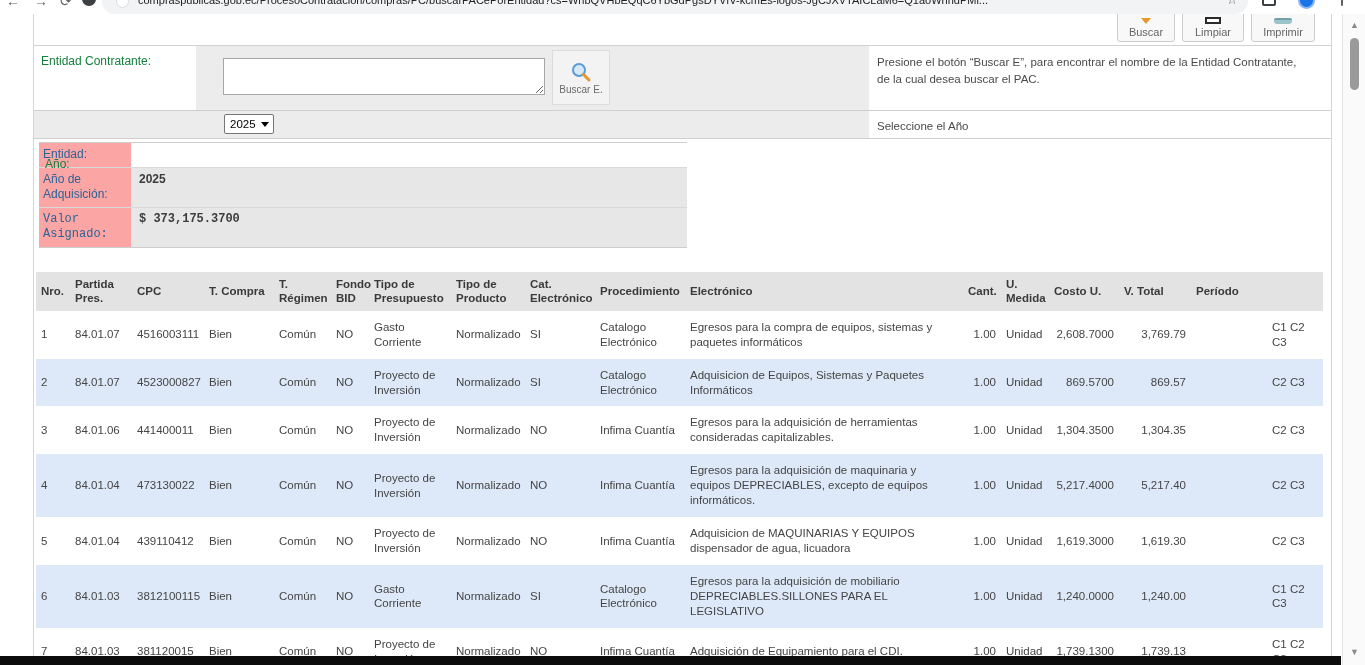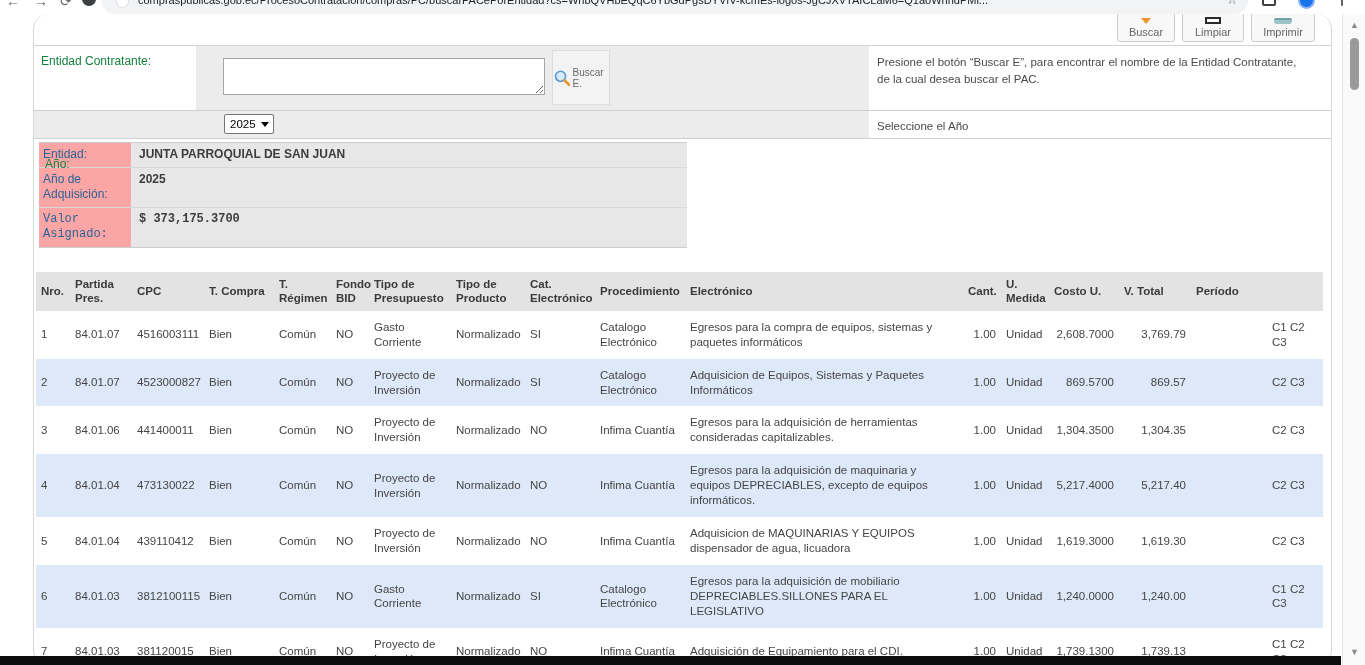--- a/index.html
+++ b/index.html
@@ -22,40 +22,40 @@
   
   .scrollbar { position:absolute; top:14px; right:0; width:23px; height:651px; background:#fafafa; border-left:1px solid #e4e4e4; z-index:9; }
   .sb-arrow { position:absolute; left:0; width:23px; height:14px; color:#8a8a8a; font-size:9px; text-align:center; line-height:14px; }
   .sb-thumb { position:absolute; left:7px; top:24px; width:9px; height:52px; background:#9a9a9a; border-radius:5px; }
 
   
   .bottom-bar { position:absolute; left:0; bottom:0; width:1341px; height:9px; background:#0c0c0c; z-index:8; }
 
   
   .content { position:absolute; left:33px; top:14px; width:1299px; height:651px;
-    border-left:1px solid #d6d6d6; border-right:1px solid #d6d6d6; background:#fff; overflow:hidden;border-radius:15px; }
+    border-left:1px solid #d6d6d6; border-right:1px solid #d6d6d6; background:#fff; overflow:hidden; }
 
   
   .page-toolbar { height:32px; border-bottom:1px solid #d2d2d2; display:flex; justify-content:flex-end; align-items:flex-end; gap:7px; padding:0 16px 3px 0; overflow:hidden; }
   .tb-btn { width:58px; height:38px; margin-top:-10px; background:#f8f8f8; border:1px solid #ccc; border-radius:3px;
     display:flex; flex-direction:column; align-items:center; justify-content:flex-end; padding-bottom:3px; overflow:hidden;
     font-size:11px; color:#666; cursor:pointer; }
   .tb-btn .ic { display:block; margin-bottom:2px; }
   .ic-buscar { width:0; height:0; border-left:5px solid transparent; border-right:5px solid transparent; border-top:6px solid #e8962e; }
   .ic-limpiar { width:16px; height:7px; border:2px solid #2a2a2a; background:#fff; }
   .ic-imprimir { width:18px; height:6px; background:#9cc3c6; border-radius:2px 2px 3px 3px; border-top:2px solid #6fa3a8; }
 
   
   .row-entidad { position:relative; height:65px; border-bottom:1px solid #cfcfcf; background:#fff; }
   .field-label { color:#15803d; font-size:12px; }
   .row-entidad .field-label { position:absolute; left:7px; top:8px; }
   .gray-band { position:absolute; left:162px; top:0; width:673px; height:100%; background:#ececec; }
   .entidad-textarea { position:absolute; left:27px; top:12px; width:322px; height:37px; border:1px solid #a6a6a6; background:#fff; resize:both; font-size:12px; padding:2px 4px; }
   .buscar-e-btn { position:absolute; left:356px; top:4px; width:58px; height:55px; background:#f3f3f3; border:1px solid #dcdcdc;
-    display:flex; flex-direction:row; align-items:center; justify-content:center; gap:1px; font-size:10px; color:#6b6b6b; cursor:pointer; }
+    display:flex; flex-direction:column; align-items:center; justify-content:center; gap:1px; font-size:10px; color:#6b6b6b; cursor:pointer; }
   .help-text { position:absolute; left:843px; top:8px; width:430px; font-size:11.5px; color:#4a4a4a; line-height:1.45; }
 
   .row-anio { position:relative; height:28px; border-bottom:1px solid #cfcfcf; }
   .row-anio .gray-fill { position:absolute; left:0; top:0; width:835px; height:100%; background:#ececec; }
   .row-anio .field-label { position:absolute; left:11px; top:6px;margin-top:40px; }
   .year-select { position:absolute; left:190px; top:3px; height:20px; min-width:46px; background:#fff; border:1px solid #767676; border-radius:2px;
     display:inline-flex; align-items:center; gap:5px; padding:0 4px 0 5px; font-size:11.5px; color:#000; cursor:pointer; }
   .year-select .chev { width:0; height:0; border-left:4px solid transparent; border-right:4px solid transparent; border-top:5px solid #000; }
   .row-anio .help-text { top:7px; }
 
@@ -142,21 +142,20 @@
       <div class="year-select">
         <span>2025</span>
         <span class="chev"></span>
       </div>
       <div class="help-text">Seleccione el Año</div>
     </div>
 
     <div class="info-table">
       <div class="info-row">
         <div class="info-label">Entidad:</div>
-        <div class="info-value">JUNTA PARROQUIAL DE SAN JUAN</div>
       </div>
       <div class="info-row">
         <div class="info-label">Año de Adquisición:</div>
         <div class="info-value">2025</div>
       </div>
       <div class="info-row">
         <div class="info-label">Valor Asignado:</div>
         <div class="info-value">$ 373,175.3700</div>
       </div>
     </div>

